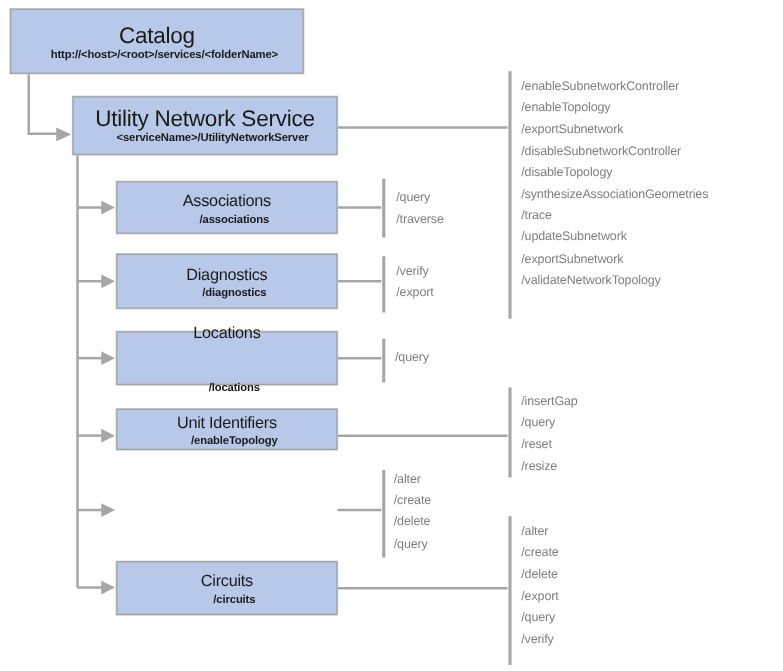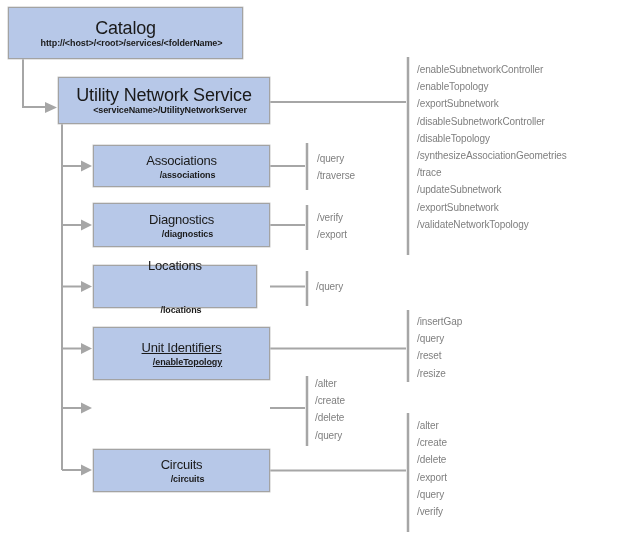--- a/index.html
+++ b/index.html
@@ -39,22 +39,22 @@
     font-size: 10px;
     line-height: 17.2px;
     white-space: nowrap;
     letter-spacing: -0.1px;
   }
   
   .n-catalog { left: 8px;  top: 7px;   width: 235px; height: 52px; }
   .n-uns     { left: 58px; top: 77px;  width: 212px; height: 47px; }
   .n-assoc   { left: 93px; top: 145px; width: 177px; height: 42px; }
   .n-diag    { left: 93px; top: 203px; width: 177px; height: 44px; }
-  .n-loc     { left: 93px; top: 265px; width: 164px; height: 43px; gap: 30px; }
-  .n-ui      { left: 93px; top: 327px; width: 177px; height: 53px; text-decoration: underline; }
+  .n-loc     { left: 93px; top: 265px; width: 177px; height: 43px; gap: 30px; }
+  .n-ui      { left: 93px; top: 327px; width: 177px; height: 33px; }
   .n-tc      { left: 93px; top: 387px; width: 177px; height: 42px; }
   .n-circ    { left: 93px; top: 449px; width: 177px; height: 43px; }
   
   .ops-uns   { left: 417px; top: 61px;  }
   .ops-assoc { left: 317px; top: 150px; }
   .ops-diag  { left: 317px; top: 209px; }
   .ops-loc   { left: 316px; top: 278px; }
   .ops-ui    { left: 417px; top: 313px; }
   .ops-tc    { left: 315px; top: 375px; }
   .ops-circ  { left: 417px; top: 417px; }

